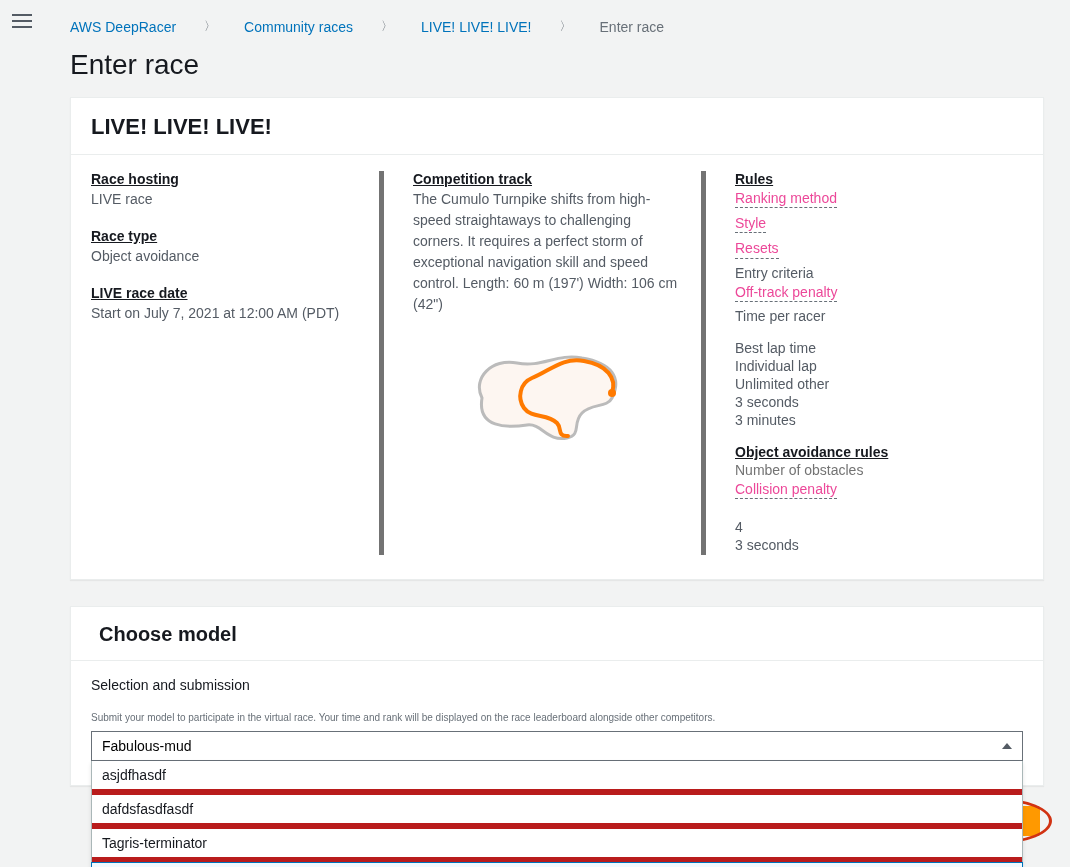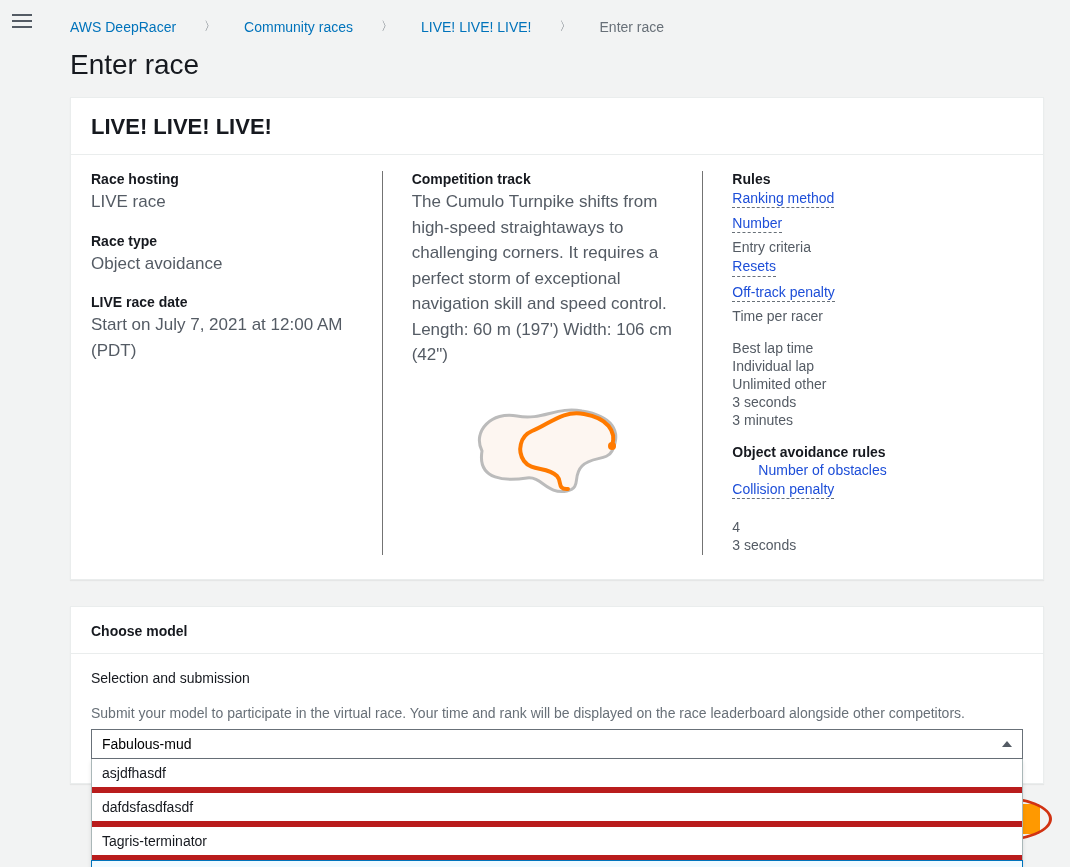--- a/index.html
+++ b/index.html
@@ -52,72 +52,74 @@
   .panel-header {
     padding: 16px 20px 14px 20px;
     border-bottom: 1px solid #eaeded;
   }
   .panel-header h2 {
     font-size: 22px;
     font-weight: 700;
     color: #16191f;
   }
   .panel-header.sub h2 {
-    font-size: 14px;
+    font-size: 20px;
     font-weight: 700;
+    margin-left: 8px;
   }
   .panel-body {
     padding: 16px 20px 24px 20px;
   }
   .columns {
     display: flex;
     gap: 0;
   }
   .col {
     flex: 1;
     padding-right: 20px;
   }
   .col + .col {
-    border-left: 1px solid #737373;
+    border-left: 5px solid #737373;
     padding-left: 29px;
   }
   .label-bold {
     font-weight: 700;
     font-size: 14px;
     margin-bottom: 2px;
     color: #16191f;
+    text-decoration: underline;
   }
   .value-text {
     color: #545b64;
-    font-size: 17px;
+    font-size: 14px;
     margin-bottom: 18px;
     line-height: 1.5;
   }
   .value-text.tight { margin-bottom: 0; }
   .dotted-link {
-    color: #1d4ed8;
+    color: #ec4899;
     border-bottom: 1px dashed #687078;
     display: inline-block;
     line-height: 1.3;
     margin-bottom: 4px;
     cursor: pointer;
   }
   .rule-line { margin-bottom: 2px; color:#545b64; }
   .track-svg-wrap {
     text-align: center;
     padding-top: 10px;
   }
   .section-gap { height:14px; }
   .choose-body-label {
     font-size: 14px;
     color: #16191f;
     margin-bottom: 19px;
   }
   .choose-body-desc {
-    font-size: 14px;
+    font-size: 10px;
     color: #687078;
     margin-bottom: 8px;
   }
   .select-box {
     position: relative;
   }
   .select-trigger {
     width: 100%;
     border: 1px solid #687078;
     background: #fff;
@@ -246,34 +248,34 @@
               <path d="M20 55 C10 35, 30 15, 55 20 C80 25, 95 10, 120 15 C150 20, 160 35, 150 55 C145 65, 130 60, 120 70 C110 80, 120 92, 105 95 C85 99, 80 80, 65 82 C45 85, 15 85, 20 55 Z" fill="#fdf6f1" stroke="#bbb" stroke-width="3"></path>
               <path d="M150 50 C155 35, 145 22, 122 18 C100 14, 88 28, 70 35 C58 40, 55 55, 62 65 C70 76, 85 70, 95 80 C100 85, 95 94, 106 93" fill="none" stroke="#ff7a00" stroke-width="4" stroke-linecap="round"></path>
               <circle cx="150" cy="50" r="4" fill="#ff7a00"></circle>
             </svg>
           </div>
         </div>
 
         <div class="col">
           <div class="label-bold">Rules</div>
           <div class="rule-line"><span class="dotted-link">Ranking method</span></div>
-          <div class="rule-line"><span class="dotted-link">Number</span></div>
+          <div class="rule-line"><span class="dotted-link">Style</span></div>
+          <div class="rule-line"><span class="dotted-link">Resets</span></div>
           <div class="rule-line"><span style="color:#545b64;">Entry criteria</span></div>
-          <div class="rule-line"><span class="dotted-link">Resets</span></div>
           <div class="rule-line"><span class="dotted-link">Off-track penalty</span></div>
           <div class="rule-line"><span style="color:#545b64;">Time per racer</span></div>
           <div class="section-gap"></div>
           <div class="rule-line">Best lap time</div>
           <div class="rule-line">Individual lap</div>
           <div class="rule-line">Unlimited other</div>
           <div class="rule-line">3 seconds</div>
           <div class="rule-line">3 minutes</div>
           <div class="section-gap"></div>
           <div class="label-bold">Object avoidance rules</div>
-          <div class="rule-line"><span style="color:#1d4ed8;margin-left:26px;">Number of obstacles</span></div>
+          <div class="rule-line"><span style="color:#737373;">Number of obstacles</span></div>
           <div class="rule-line"><span class="dotted-link">Collision penalty</span></div>
           <div class="section-gap"></div>
           <div class="rule-line">4</div>
           <div class="rule-line">3 seconds</div>
         </div>
       </div>
     </div>
   </div>
 
   <div class="panel" style="margin-bottom:20px;">

